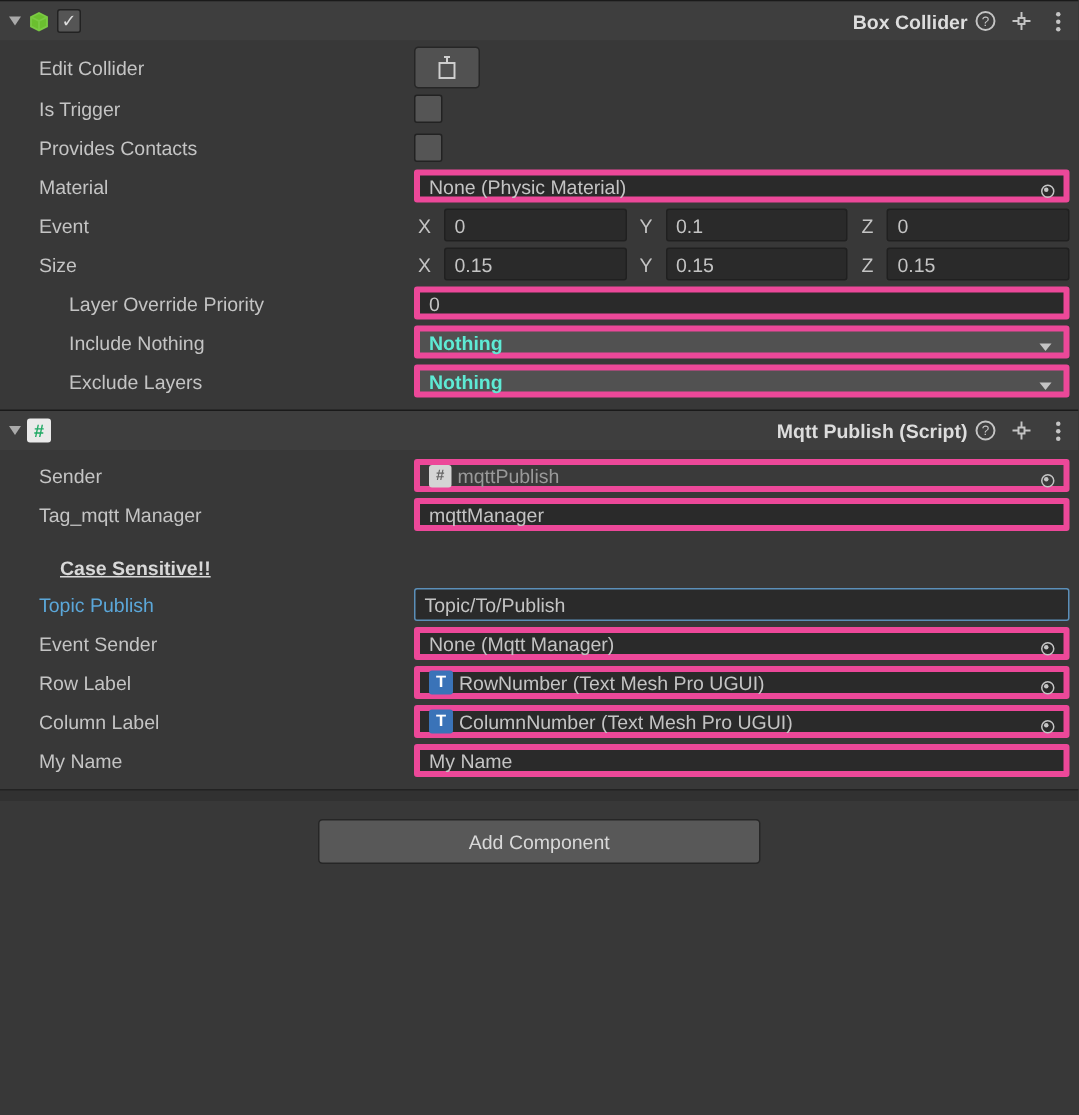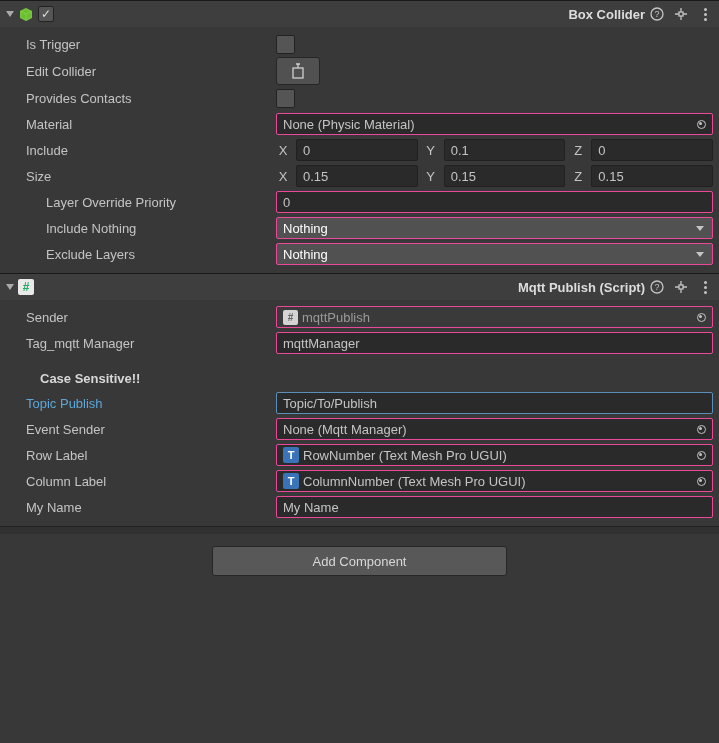--- a/index.html
+++ b/index.html
@@ -29,53 +29,53 @@
   .comp-title { font-weight: bold; color: #ddd; flex: 1; padding-left: 4px; text-align: right; }
   .header-actions { display: flex; gap: 8px; align-items: center; }
   .header-icon { width: 16px; height: 16px; color: #c4c4c4; cursor: pointer;
     display: flex; align-items: center; justify-content: center; }
   .kebab { display: flex; flex-direction: column; gap: 2px; }
   .kebab span { width: 3px; height: 3px; background: #c4c4c4; border-radius: 50%; }
 
   .comp-body { background: #383838; padding: 4px 6px 6px 6px; }
   .row { display: flex; align-items: center; min-height: 26px; }
   .label { width: 270px; padding-left: 20px; color: #c4c4c4; }
-  .label.bold { font-weight: bold; color:#d8d8d8; }
+  .label.bold { font-weight: bold; color:#d8d8d8;text-decoration:underline; }
   .indent { padding-left: 40px; }
   .field { flex: 1; display: flex; gap: 6px; align-items: center; }
 
   .edit-collider-btn {
     width: 44px; height: 28px; background: #515151; border: 1px solid #262626;
     border-radius: 3px; display: flex; align-items: center; justify-content: center;
     cursor: pointer;
   }
 
   .textbox, .object-field, .dropdown {
-    background: #2a2a2a; border: 1px solid #ec4899; border-radius: 2px;
+    background: #2a2a2a; border: 4px solid #ec4899; border-radius: 2px;
     height: 22px; padding: 0 6px; color: #c4c4c4; display: flex; align-items: center;
   }
   .textbox { flex: 1; }
   .textbox.focused { border: 1px solid #5b8fb9; }
   .number-in { flex: 1; background: #2a2a2a; border: 1px solid #202020;
     border-radius: 2px; height: 22px; padding: 0 6px; color: #c4c4c4;
     display: flex; align-items: center; }
   .xyz-label { width: 14px; text-align: center; color: #c4c4c4; }
   .object-field { flex: 1; position: relative; justify-content: flex-start; }
   .object-field.disabled { background: #3a3a3a; color: #9a9a9a; }
   .picker {
     position: absolute; right: 2px; top: 2px; width: 18px; height: 16px;
     border-radius: 2px; display: flex; align-items: center; justify-content: center;
     cursor: pointer;
   }
   .picker-dot { width: 9px; height: 9px; border: 1.5px solid #c4c4c4; border-radius: 50%;
     position: relative; }
   .picker-dot::after { content:''; width:3px; height:3px; background:#c4c4c4;
     border-radius:50%; position:absolute; top:1.5px; left:1.5px; }
 
-  .dropdown { flex: 1; background: #515151; position: relative; color:#ffffff; }
+  .dropdown { flex: 1; background: #515151; position: relative; color:#5eead4;font-weight:bold; }
   .dropdown::after {
     content:''; position:absolute; right:8px; top:8px; width:0; height:0;
     border-left:4px solid transparent; border-right:4px solid transparent;
     border-top:5px solid #c4c4c4;
   }
 
   .script-mini { width:15px; height:15px; background:#d4d4d4; border-radius:2px;
     display:flex; align-items:center; justify-content:center; font-size:10px;
     font-weight:bold; color:#666; margin-right:4px;}
   .text-badge { width:16px; height:16px; background:#3a73b8; border-radius:2px;
@@ -132,59 +132,59 @@
               <span></span>
               <span></span>
               <span></span>
             </div>
         </div>
       </div>
     </div>
 
     <div class="comp-body">
       <div class="row">
-        <div class="label">Is Trigger</div>
-        <div class="field">
-            <div class="chk chk-lg"></div>
-          </div>
-      </div>
-
-      <div class="row">
         <div class="label">Edit Collider</div>
         <div class="field">
           <div class="edit-collider-btn">
             <svg width="22" height="20" viewBox="0 0 22 20" fill="none" stroke="#d0d0d0" stroke-width="1.3">
                 <rect x="6" y="7" width="10" height="10"></rect>
                 <path d="M11 7 v-4 M9 3 h4"></path>
               </svg>
           </div>
         </div>
       </div>
 
       <div class="row">
+        <div class="label">Is Trigger</div>
+        <div class="field">
+            <div class="chk chk-lg"></div>
+          </div>
+      </div>
+
+      <div class="row">
         <div class="label">Provides Contacts</div>
         <div class="field">
             <div class="chk chk-lg"></div>
           </div>
       </div>
 
       <div class="row">
         <div class="label">Material</div>
         <div class="field">
           <div class="object-field">
             <span>None (Physic Material)</span>
             <div class="picker">
                 <div class="picker-dot"></div>
               </div>
           </div>
         </div>
       </div>
 
       <div class="row">
-        <div class="label">Include</div>
+        <div class="label">Event</div>
         <div class="field">
           <span class="xyz-label">X</span>
           <div class="number-in">0</div>
           <span class="xyz-label">Y</span>
           <div class="number-in">0.1</div>
           <span class="xyz-label">Z</span>
           <div class="number-in">0</div>
         </div>
       </div>
 

